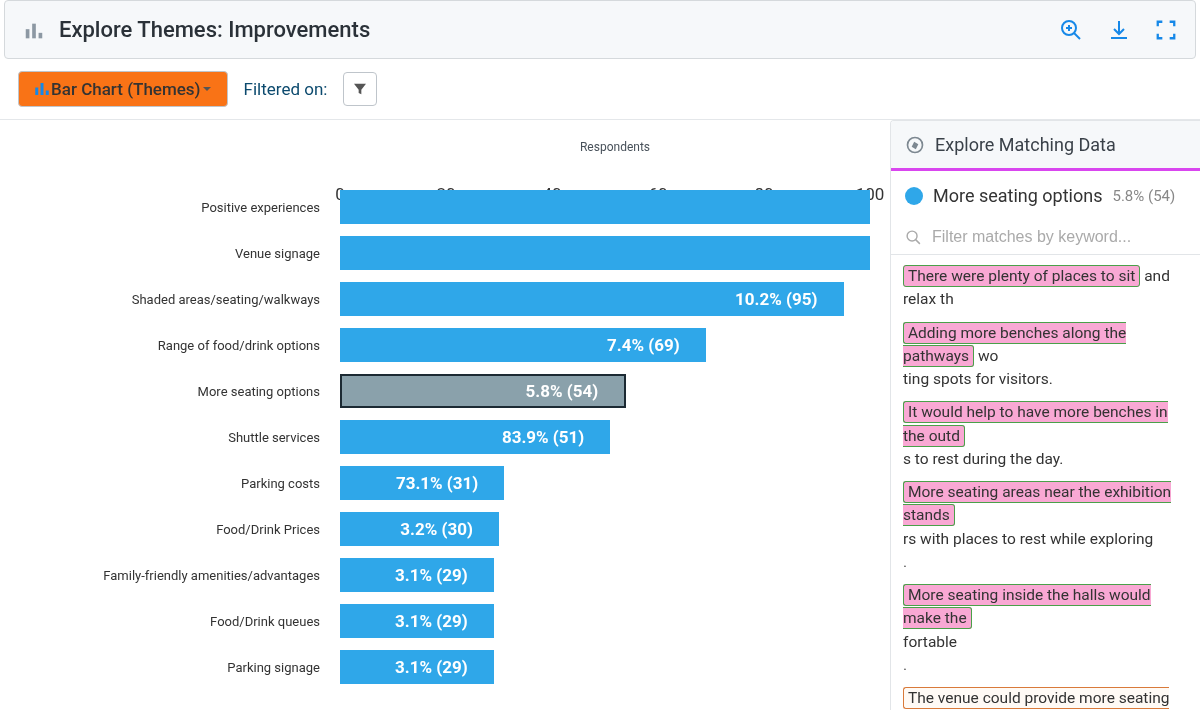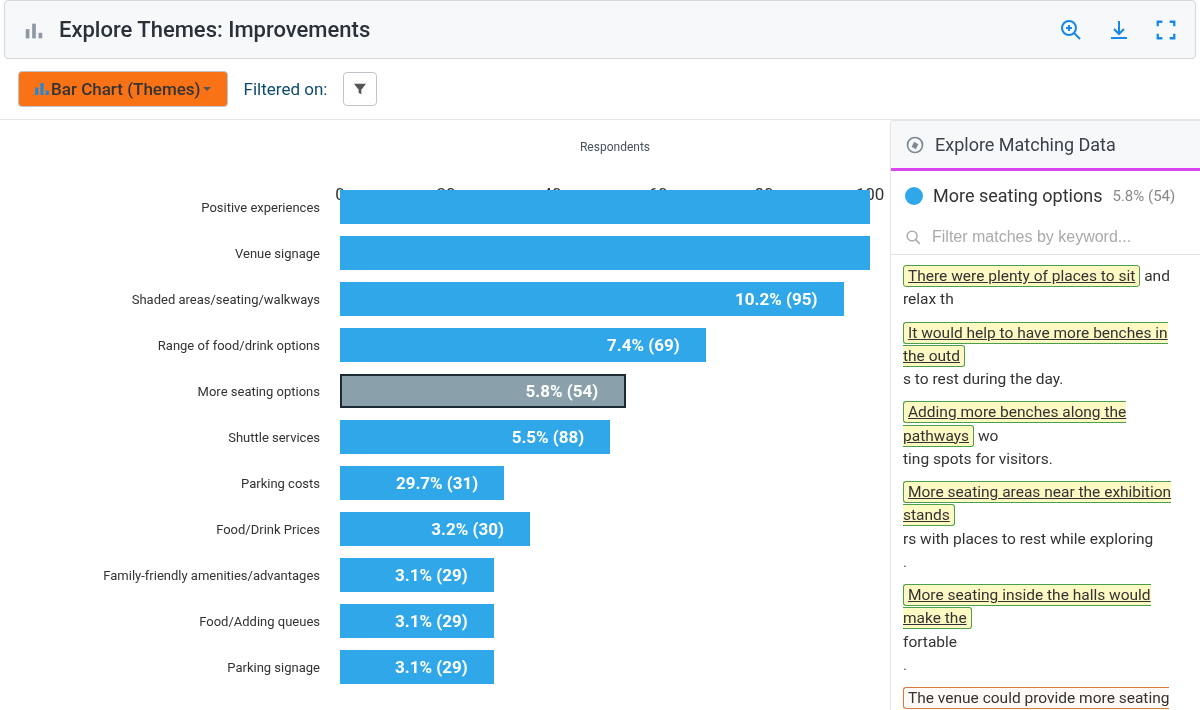--- a/index.html
+++ b/index.html
@@ -38,21 +38,21 @@
 .side-selected .dot { width: 18px; height: 18px; border-radius: 50%; background: #2fa7e9; }
 .side-selected .name { font-size: 18px; color: #333; }
 .side-selected .stat { font-size: 15px; color: #888; }
 .side-search { display: flex; align-items: flex-end; gap: 10px; padding: 8px 14px; border-bottom: 1px solid #e2e5e8; }
 .side-search input { border: 0; outline: 0; font-size: 16px; color: #333; flex: 1; }
 .side-search input::placeholder { color: #aaa; }
 
 .matches { padding: 10px 12px; display: flex; flex-direction: column; gap: 10px; overflow: hidden; }
 .match { font-size: 15.5px; color: #333; line-height: 1.5; }
 .match .hl { border: 1px solid; border-radius: 3px; padding: 1px 4px; display: inline; }
-.match .hl.green { border-color: #4aa04a; background: #fef9c3; text-decoration: underline; }
+.match .hl.green { border-color: #4aa04a; background: #f9a8d4; }
 .match .hl.orange { border-color: #d97a3a; background: #fffaf5; }
 .match .dot-end { color: #555; }
 
 .icon { display: inline-flex; }
 svg { display: block; }
 </style>
 </head>
 <body>
 
 <div class="header">
@@ -145,36 +145,36 @@
           <div class="bar-row" style="position: relative;">
             <div class="bar-cat">Range of food/drink options</div>
             <div class="bar-rect" style="width: 365.7px;">7.4% (69)</div>
           </div>
           <div class="bar-row" style="position: relative;">
             <div class="bar-cat">More seating options</div>
             <div class="bar-rect selected" style="width: 286.2px;">5.8% (54)</div>
           </div>
           <div class="bar-row" style="position: relative;">
             <div class="bar-cat">Shuttle services</div>
-            <div class="bar-rect" style="width: 270.3px;">5.5% (88)</div>
+            <div class="bar-rect" style="width: 270.3px;">83.9% (51)</div>
           </div>
           <div class="bar-row" style="position: relative;">
             <div class="bar-cat">Parking costs</div>
-            <div class="bar-rect" style="width: 164.3px;">29.7% (31)</div>
+            <div class="bar-rect" style="width: 164.3px;">73.1% (31)</div>
           </div>
           <div class="bar-row" style="position: relative;">
             <div class="bar-cat">Food/Drink Prices</div>
-            <div class="bar-rect" style="width: 190px;">3.2% (30)</div>
+            <div class="bar-rect" style="width: 159px;">3.2% (30)</div>
           </div>
           <div class="bar-row" style="position: relative;">
             <div class="bar-cat">Family-friendly amenities/advantages</div>
             <div class="bar-rect" style="width: 153.7px;">3.1% (29)</div>
           </div>
           <div class="bar-row" style="position: relative;">
-            <div class="bar-cat">Food/Adding queues</div>
+            <div class="bar-cat">Food/Drink queues</div>
             <div class="bar-rect" style="width: 153.7px;">3.1% (29)</div>
           </div>
           <div class="bar-row" style="position: relative;">
             <div class="bar-cat">Parking signage</div>
             <div class="bar-rect" style="width: 153.7px;">3.1% (29)</div>
           </div>
         </div>
     </div>
   </div>
 
@@ -197,20 +197,20 @@
       <span class="icon">
         <svg width="17" height="17" viewBox="0 0 24 24" fill="none" stroke="#aaa" stroke-width="2">
             <circle cx="10" cy="10" r="7"></circle>
             <line x1="15" y1="15" x2="21" y2="21"></line>
           </svg>
       </span>
       <input placeholder="Filter matches by keyword..." style="">
     </div>
     <div class="matches" id="matches">
         <div class="match"><span class="hl green">There were plenty of places to sit</span> and relax th</div>
+        <div class="match"><span class="hl green">Adding more benches along the pathways</span> wo<br>ting spots for visitors.</div>
         <div class="match"><span class="hl green">It would help to have more benches in the outd</span><br>s to rest during the day.</div>
-        <div class="match"><span class="hl green">Adding more benches along the pathways</span> wo<br>ting spots for visitors.</div>
         <div class="match"><span class="hl green">More seating areas near the exhibition stands</span><br>rs with places to rest while exploring<div class="dot-end">.</div></div>
         <div class="match"><span class="hl green">More seating inside the halls would make the</span><br>fortable<div class="dot-end">.</div></div>
         <div class="match"><span class="hl orange">The venue could provide more seating for visit</span><br>after long walks</div>
       </div>
   </div>
 </div>
 
 </body></html>

